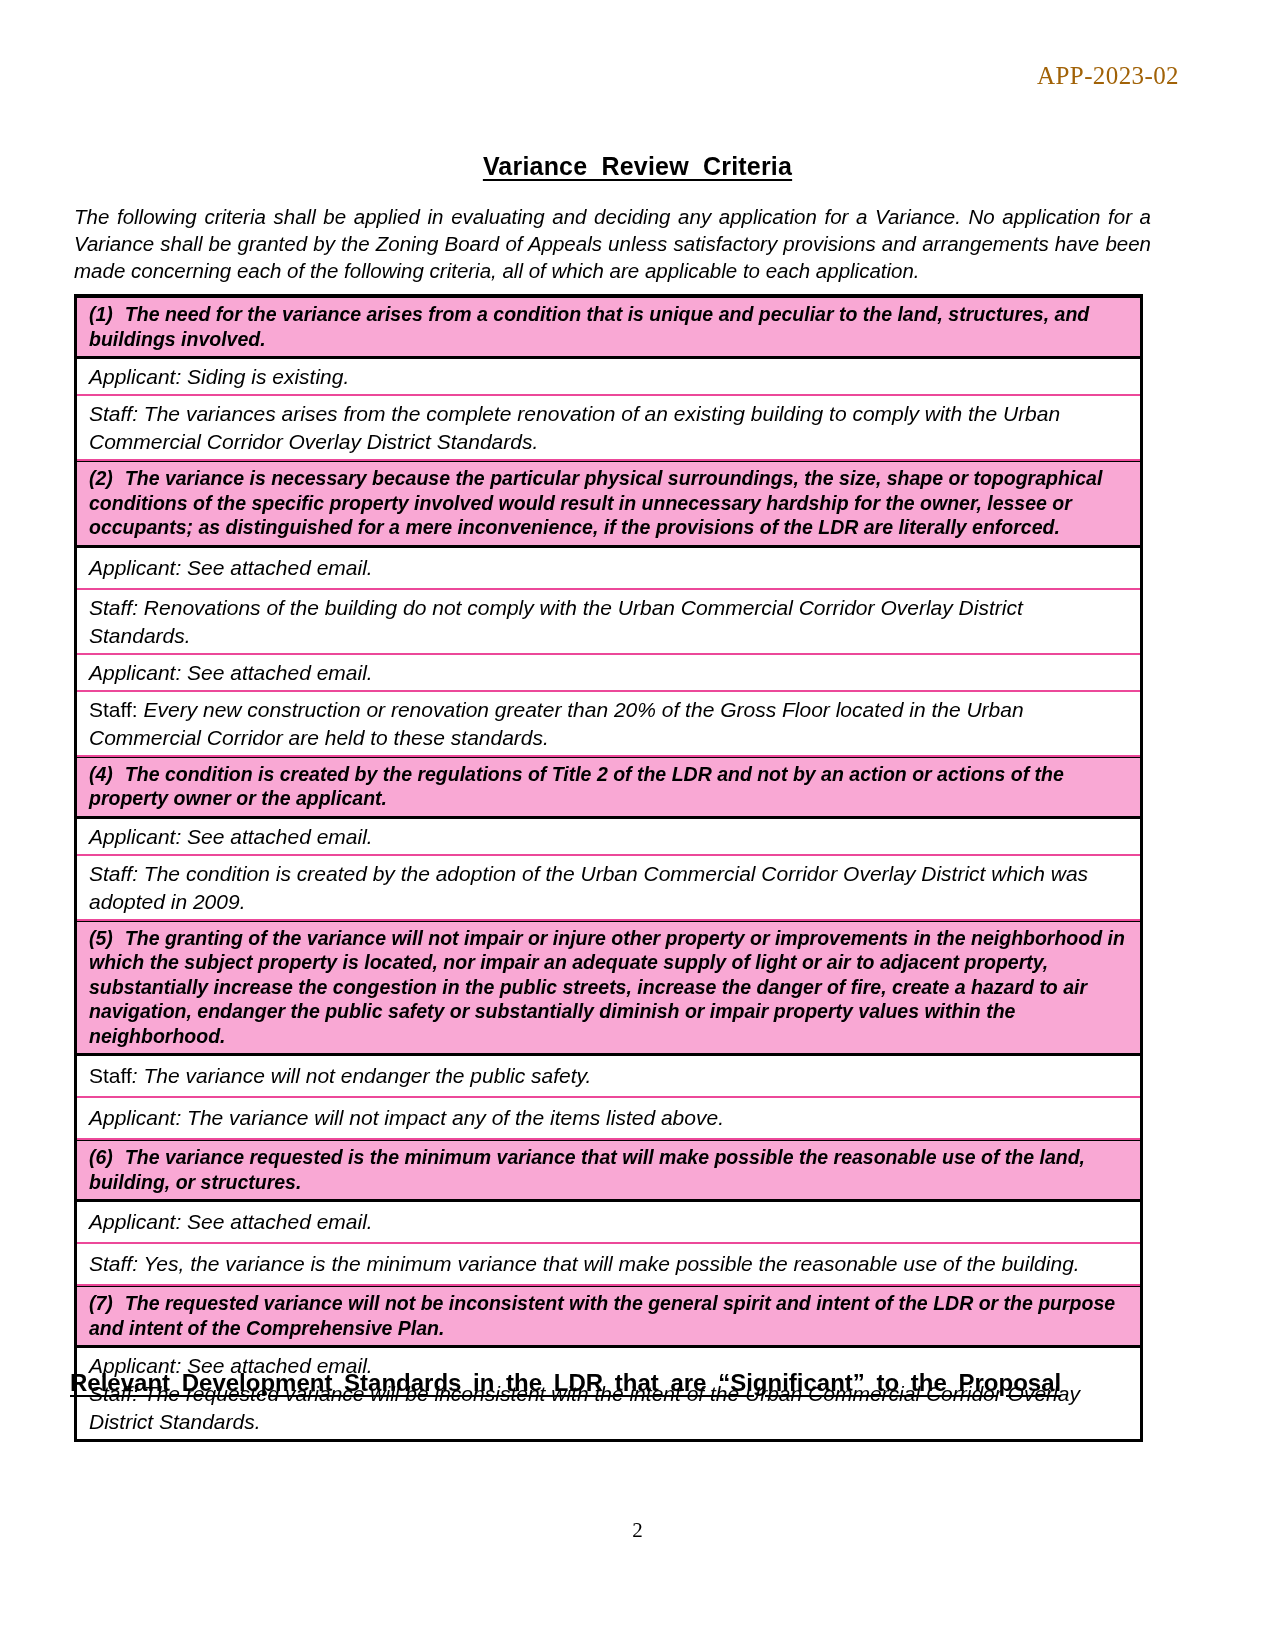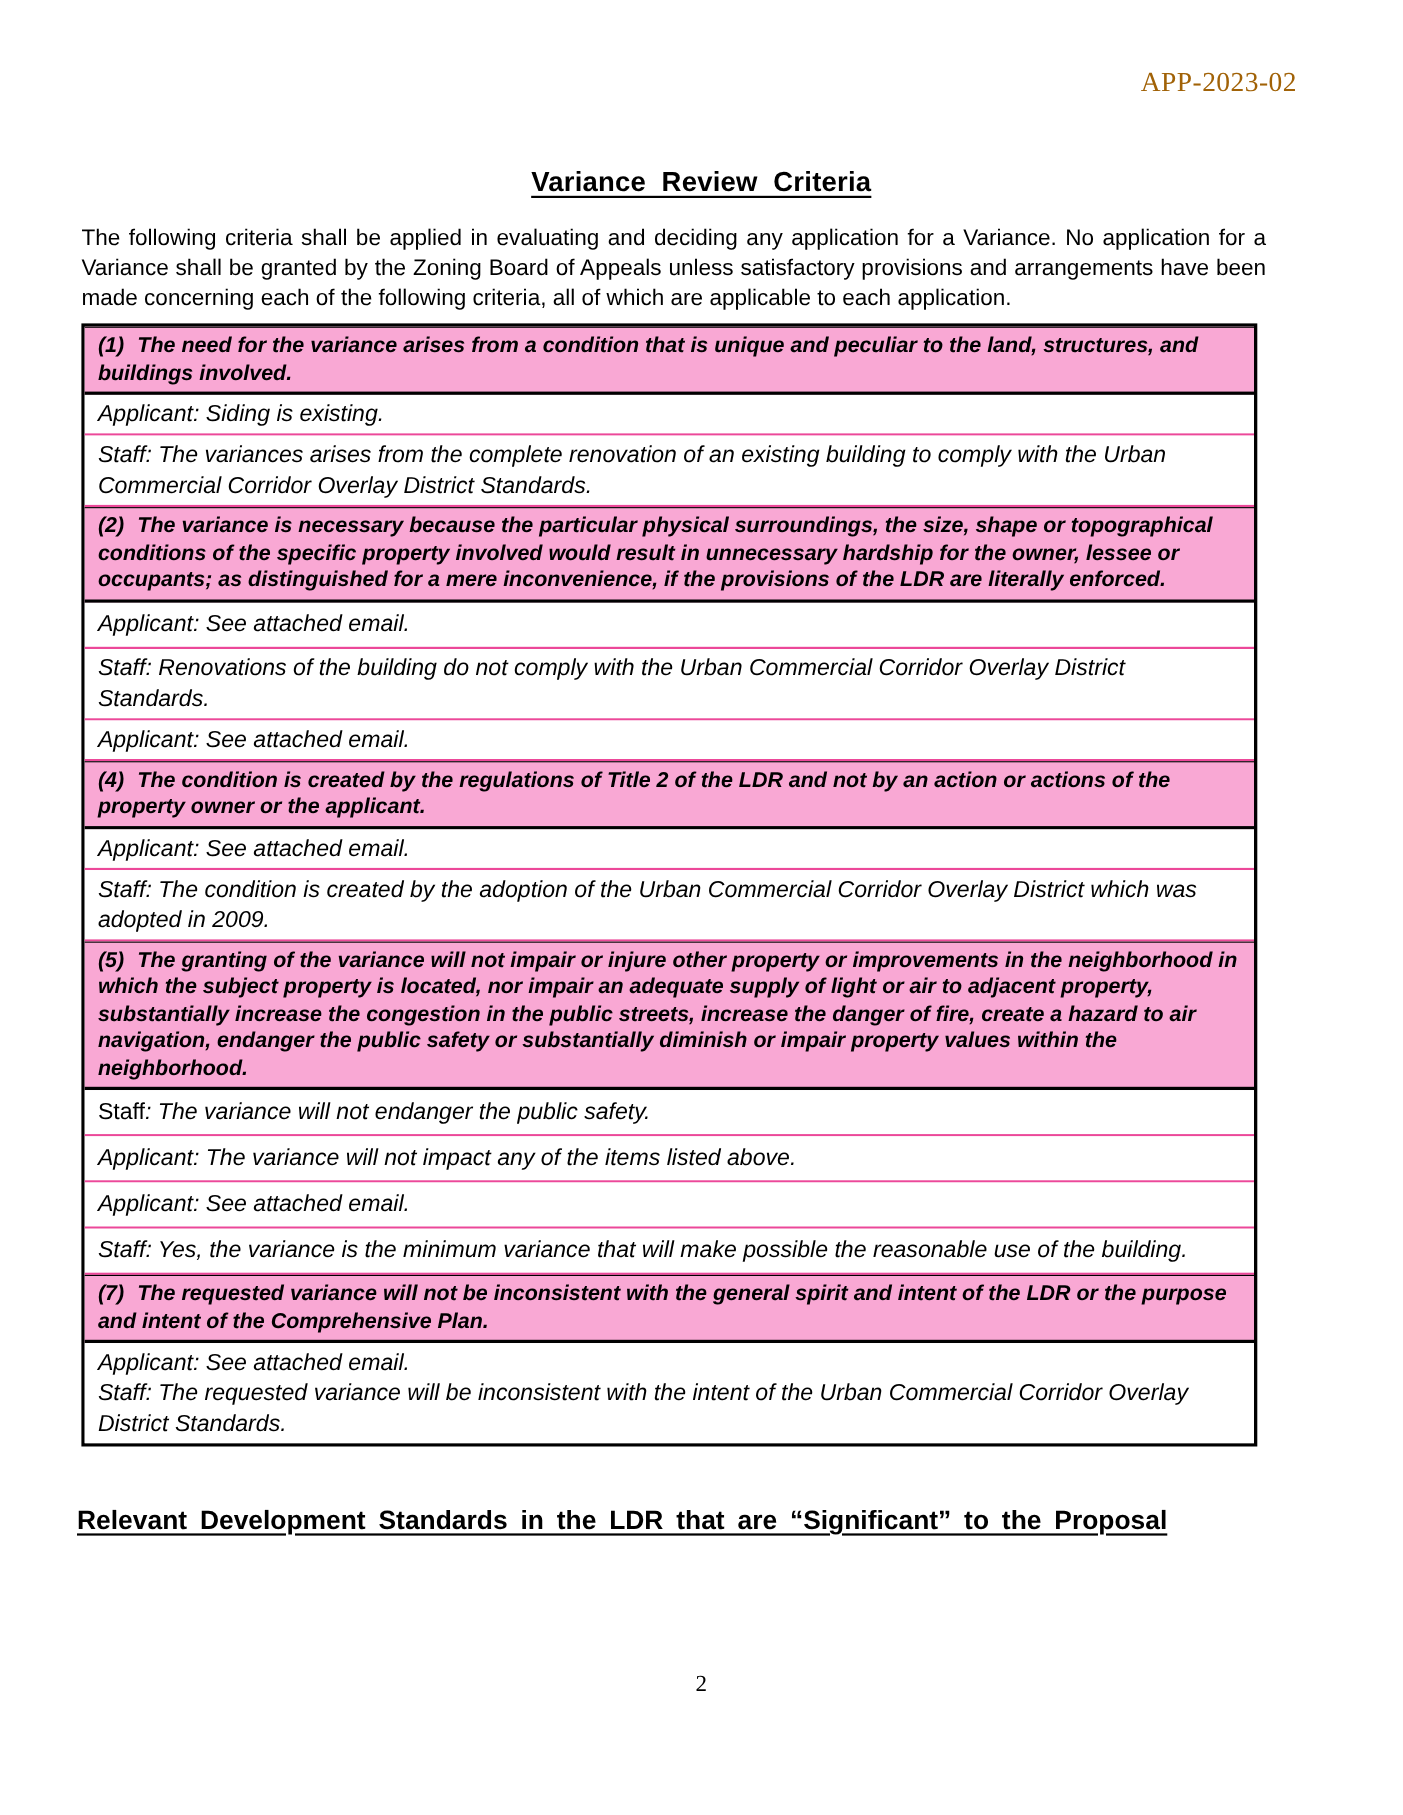--- a/index.html
+++ b/index.html
@@ -53,20 +53,21 @@
     margin-top: 34px;
   }
 
   
   .intro {
     position: absolute;
     top: 203px;
     left: 74px;
     width: 1077px;
     font-size: 20.5px;
+    font-style: italic;
     line-height: 27px;
     text-align: justify;
     text-justify: inter-word;
   }
   .intro > span { display: inline; }
 
   
   .criteria-table {
     position: absolute;
     top: 294px;
@@ -180,20 +181,23 @@
     <div class="row response">
       <span>Applicant: See attached email.</span>
     </div>
     <div class="row response tight">
       <span>Staff:  Renovations of the building do not comply with the Urban Commercial Corridor Overlay District Standards.</span>
     </div>
 
     <div class="row response tight">
       <span>Applicant: See attached email.</span>
     </div>
+    <div class="row response tight">
+      <span class="upright">Staff:</span><span> Every new construction or renovation greater than 20% of the Gross Floor located in the Urban Commercial Corridor are held to these standards.</span>
+    </div>
 
     <div class="row criterion">
       <span class="num">(4)</span><span>The condition is created by the regulations of Title 2 of the LDR and not by an action or actions of the property owner or the applicant.</span>
     </div>
     <div class="row response tight">
       <span>Applicant: See attached email.</span>
     </div>
     <div class="row response tight">
       <span>Staff: The condition is created by the adoption of the Urban Commercial Corridor Overlay District which was adopted in 2009.</span>
     </div>
@@ -201,20 +205,23 @@
     <div class="row criterion">
       <span class="num">(5)</span><span>The granting of the variance will not impair or injure other property or improvements in the neighborhood in which the subject property is located, nor impair an adequate supply of light or air to adjacent property, substantially increase the congestion in the public streets, increase the danger of fire, create a hazard to air navigation, endanger the public safety or substantially diminish or impair property values within the neighborhood.</span>
     </div>
     <div class="row response">
       <span class="upright">Staff</span><span>: The variance will not endanger the public safety.</span>
     </div>
     <div class="row response">
       <span>Applicant: The variance will not impact any of the items listed above.</span>
     </div>
 
+    <div class="row criterion">
+      <span class="num">(6)</span><span>The variance requested is the minimum variance that will make possible the reasonable use of the land, building, or structures.</span>
+    </div>
     <div class="row response">
       <span>Applicant: See attached email.</span>
     </div>
     <div class="row response">
       <span>Staff: Yes, the variance is the minimum variance that will make possible the reasonable use of the building.</span>
     </div>
 
     <div class="row criterion">
       <span class="num">(7)</span><span>The requested variance will not be inconsistent with the general spirit and intent of the LDR or the purpose and intent of the Comprehensive Plan.</span>
     </div>

